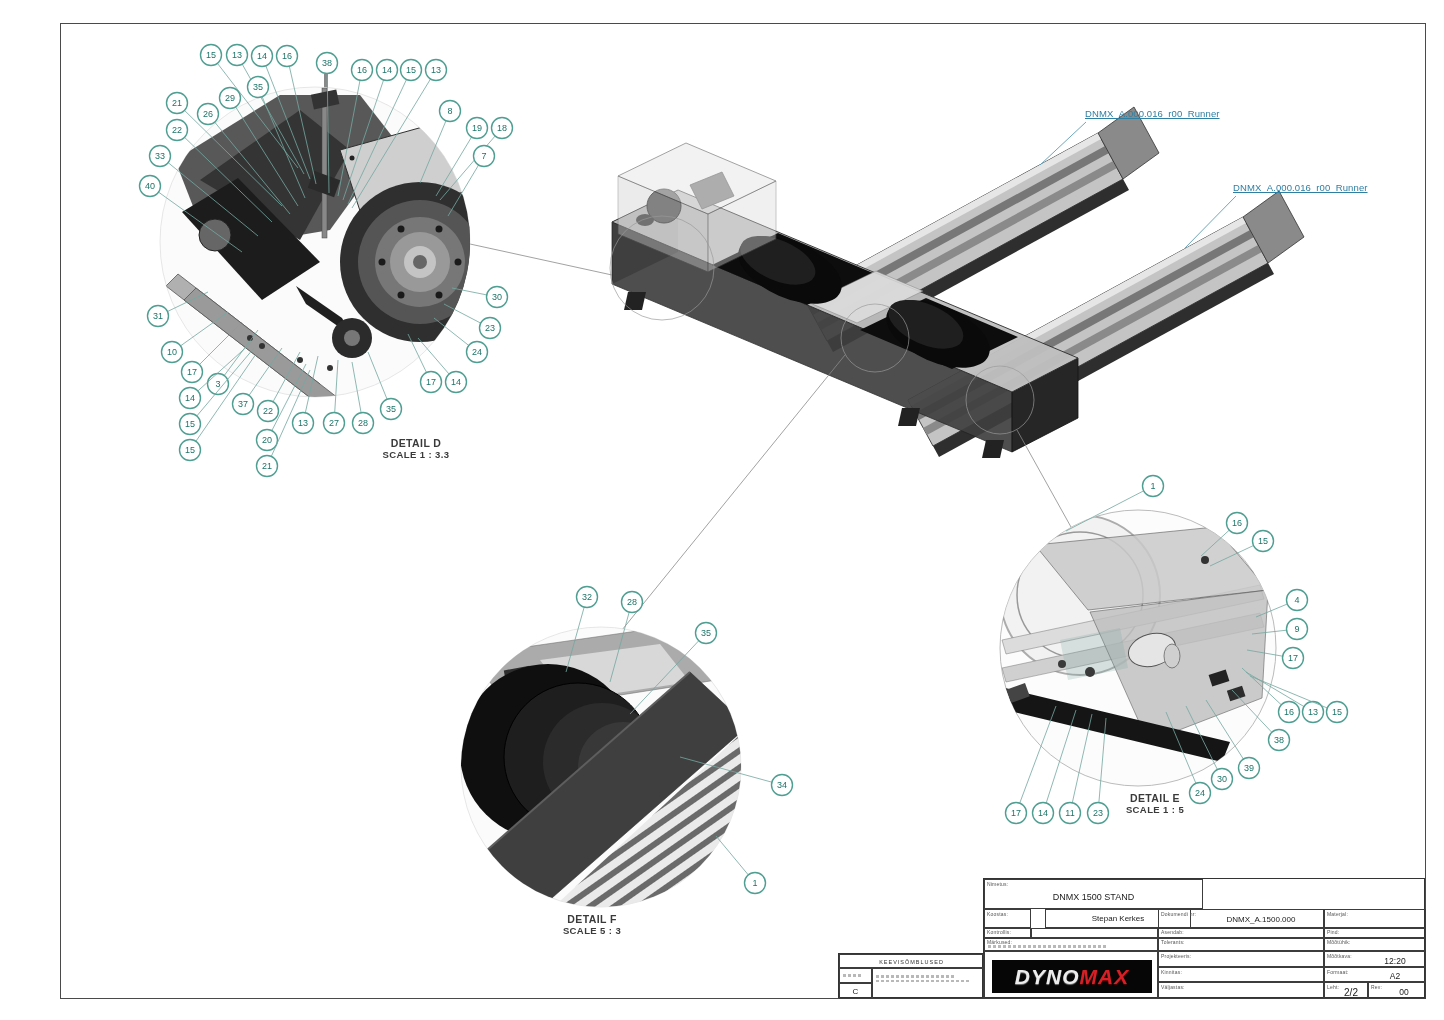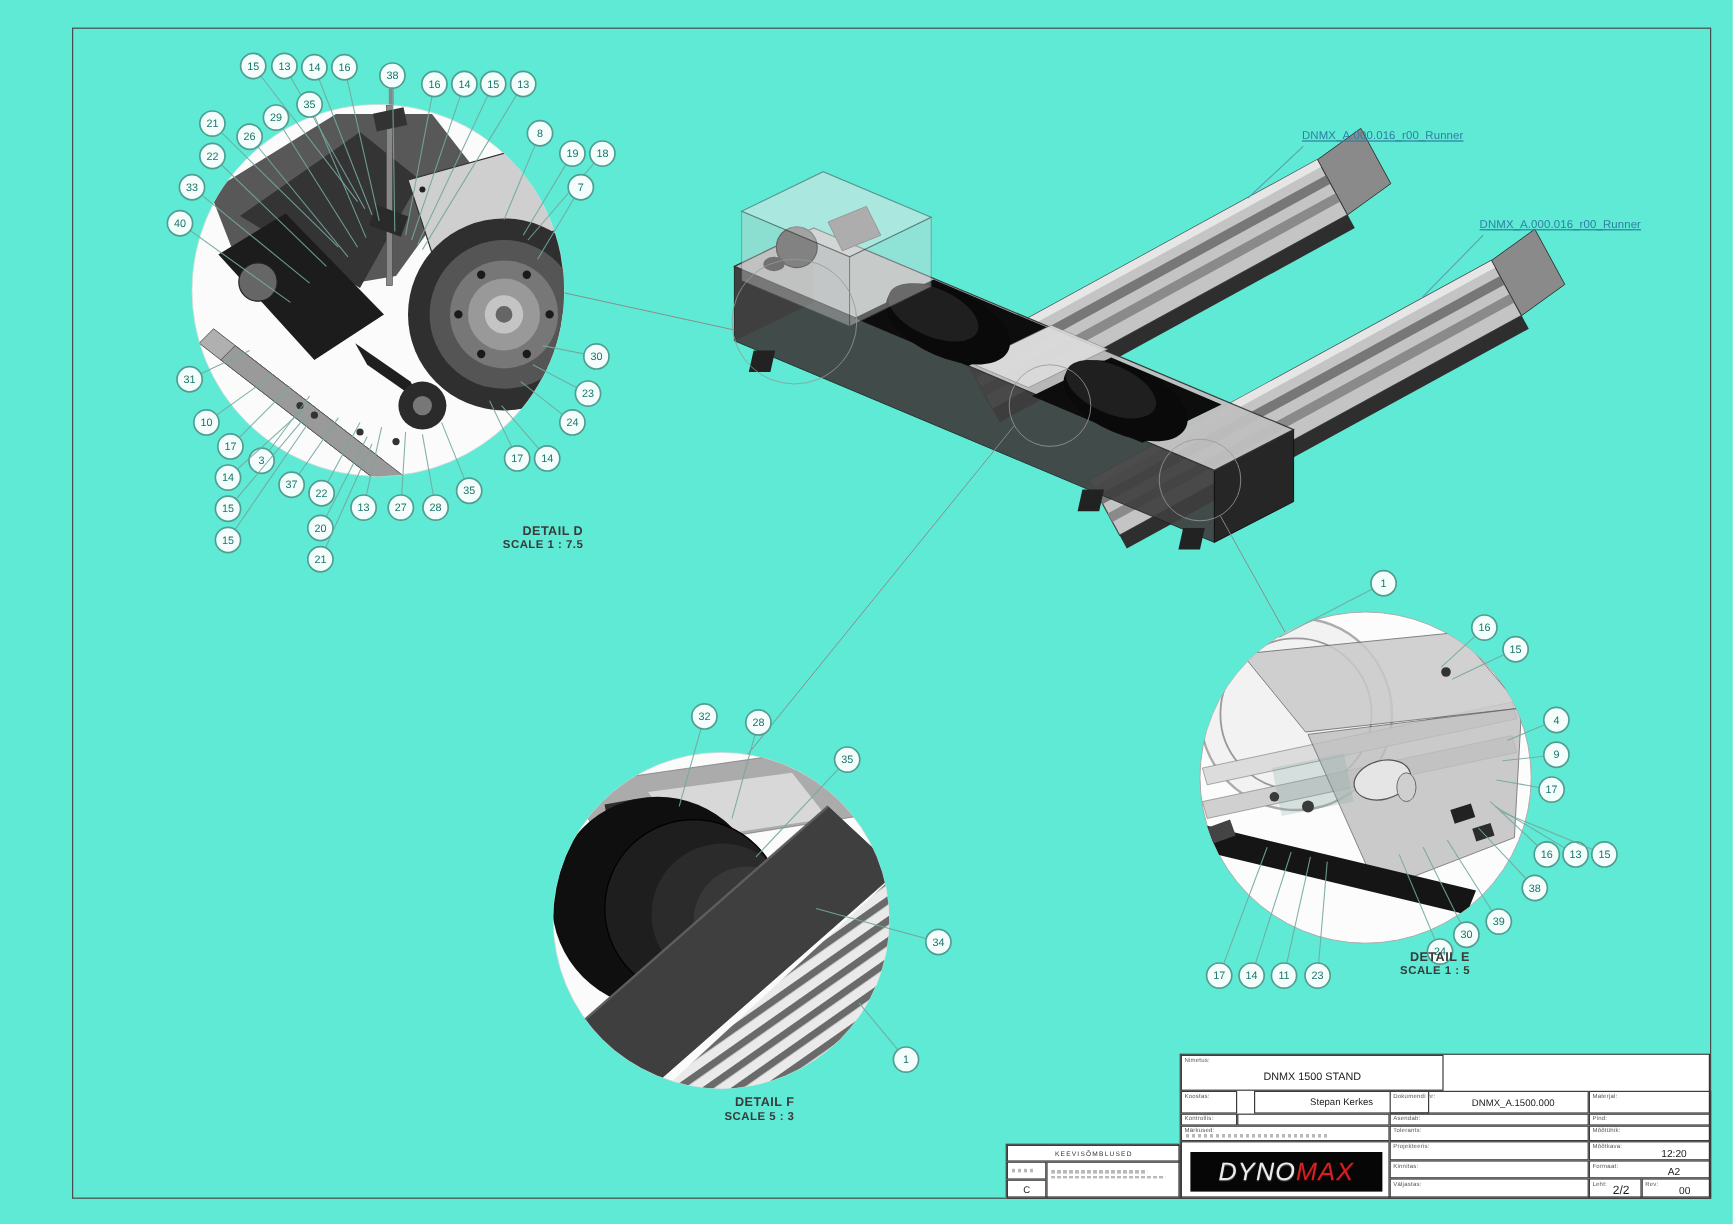--- a/index.html
+++ b/index.html
@@ -1,39 +1,39 @@
 <!DOCTYPE html>
 <html><head>
 <meta charset="utf-8">
 <style>
   html,body{margin:0;padding:0;background:#ededed;}
-  #page{position:relative;width:1444px;height:1020px;background:#5eead4;overflow:hidden;
+  #page{position:relative;width:1444px;height:1020px;background:#ffffff;overflow:hidden;
         font-family:"Liberation Sans",sans-serif;}
   #frame{position:absolute;left:60px;top:23px;width:1364px;height:974px;
          border:1.6px solid #4a4a4a;z-index:1;}
   #scene{position:absolute;left:0;top:0;z-index:2;}
   .bl{stroke:#74a89f;stroke-width:.9;opacity:.9;}
   .bc{fill:rgba(255,255,255,.93);stroke:#4f9e92;stroke-width:1.4;}
   .bt{fill:#1d7468;font-size:9px;text-anchor:middle;font-family:"Liberation Sans",sans-serif;}
-  .caption{position:absolute;width:140px;text-align:right;color:#3a3a3a;z-index:3;
+  .caption{position:absolute;width:140px;text-align:center;color:#3a3a3a;z-index:3;
            font-size:10.5px;font-weight:bold;letter-spacing:.4px;line-height:12px;}
   .caption .scl{font-size:9.5px;font-weight:bold;}
   .runner-link{position:absolute;color:#2f7fa3;font-size:9.5px;letter-spacing:.1px;
                text-decoration:underline;z-index:3;cursor:pointer;white-space:nowrap;}
   #tblock{position:absolute;left:983px;top:878px;width:442px;height:120px;
           border:1.4px solid #333;background:#fff;z-index:3;box-sizing:border-box;}
   #rtable{position:absolute;left:838px;top:953px;width:145px;height:45px;
           border:1px solid #333;background:#fff;z-index:3;box-sizing:border-box;}
   .cell{position:absolute;border:0.6px solid #3c3c3c;box-sizing:border-box;overflow:hidden;}
   .tlabel{position:absolute;left:2px;top:1px;font-size:5px;color:#555;letter-spacing:.2px;}
   .tvalue{position:absolute;left:0;right:0;text-align:center;color:#1b1b1b;}
   .smudge{height:2.5px;background:repeating-linear-gradient(90deg,#9a9a9a 0 3px,transparent 3px 5px);
           margin:2px 3px;opacity:.7;}
   #logo{position:absolute;left:7px;top:8px;width:160px;height:33px;background:#060606;
-        text-align:center;line-height:33px;font-style:italic;font-weight:400;font-size:21px;
+        text-align:center;line-height:33px;font-style:italic;font-weight:700;font-size:21px;
         letter-spacing:1px;font-family:"Liberation Sans",sans-serif;}
   #logo .dy{color:#ececec;text-shadow:0 1px 1px #777;}
   #logo .mx{color:#d42027;text-shadow:0 1px 1px #5a0000;}
 </style>
 </head>
 <body>
 
 <div id="page">
   <div id="frame"></div>
 
@@ -512,21 +512,21 @@
           <text x="1098" y="816" class="bt">23</text>
         </g>
       </g>
   </svg>
 
   <div class="runner-link" style="left:1085px;top:108px">DNMX_A.000.016_r00_Runner</div>
   <div class="runner-link" style="left:1233px;top:182px">DNMX_A.000.016_r00_Runner</div>
 
   <div class="caption" style="left:346px;top:437px">
     <div>DETAIL D</div>
-    <div class="scl">SCALE 1 : 7.5</div>
+    <div class="scl">SCALE 1 : 3.3</div>
   </div>
   <div class="caption" style="left:522px;top:913px">
     <div>DETAIL F</div>
     <div class="scl">SCALE 5 : 3</div>
   </div>
   <div class="caption" style="left:1085px;top:792px">
     <div>DETAIL E</div>
     <div class="scl">SCALE 1 : 5</div>
   </div>
 

